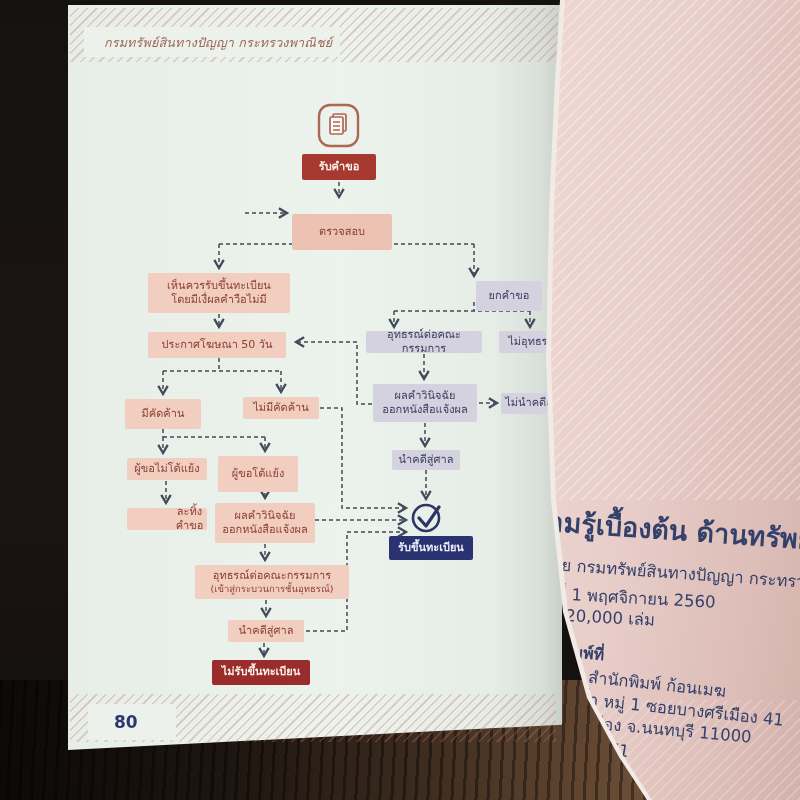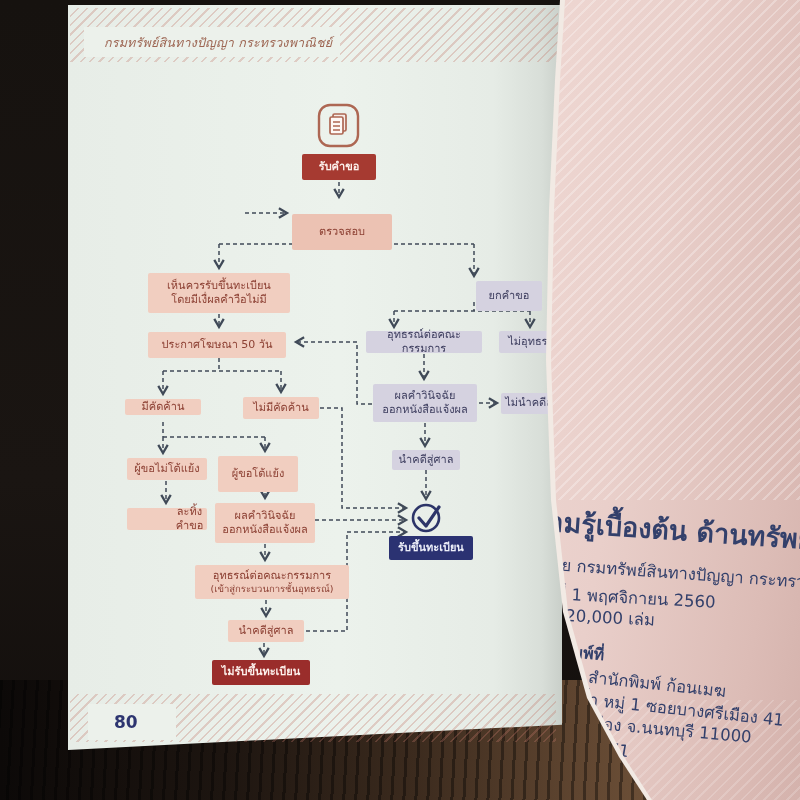--- a/index.html
+++ b/index.html
@@ -118,21 +118,21 @@
   <div class="node pinkd" style="left:292px;top:214px;width:100px;height:36px;">
       <div>ตรวจสอบ</div>
     </div>
   <div class="node pink" style="left:148px;top:273px;width:142px;height:40px;">
     <div>เห็นควรรับขึ้นทะเบียน</div>
     <div>โดยมีเงื่ผลคำวือไม่มี</div>
   </div>
   <div class="node pink" style="left:148px;top:332px;width:138px;height:26px;">
       <div>ประกาศโฆษณา 50 วัน</div>
     </div>
-  <div class="node pink" style="left:125px;top:399px;width:76px;height:16px;">
+  <div class="node pink" style="left:125px;top:399px;width:76px;height:30px;">
       <div>มีคัดค้าน</div>
     </div>
   <div class="node pink" style="left:243px;top:397px;width:76px;height:22px;">
       <div>ไม่มีคัดค้าน</div>
     </div>
   <div class="node pink" style="left:127px;top:458px;width:80px;height:22px;">
       <div>ผู้ขอไม่โต้แย้ง</div>
     </div>
   <div class="node pink" style="left:218px;top:456px;width:80px;height:36px;">
       <div>ผู้ขอโต้แย้ง</div>

